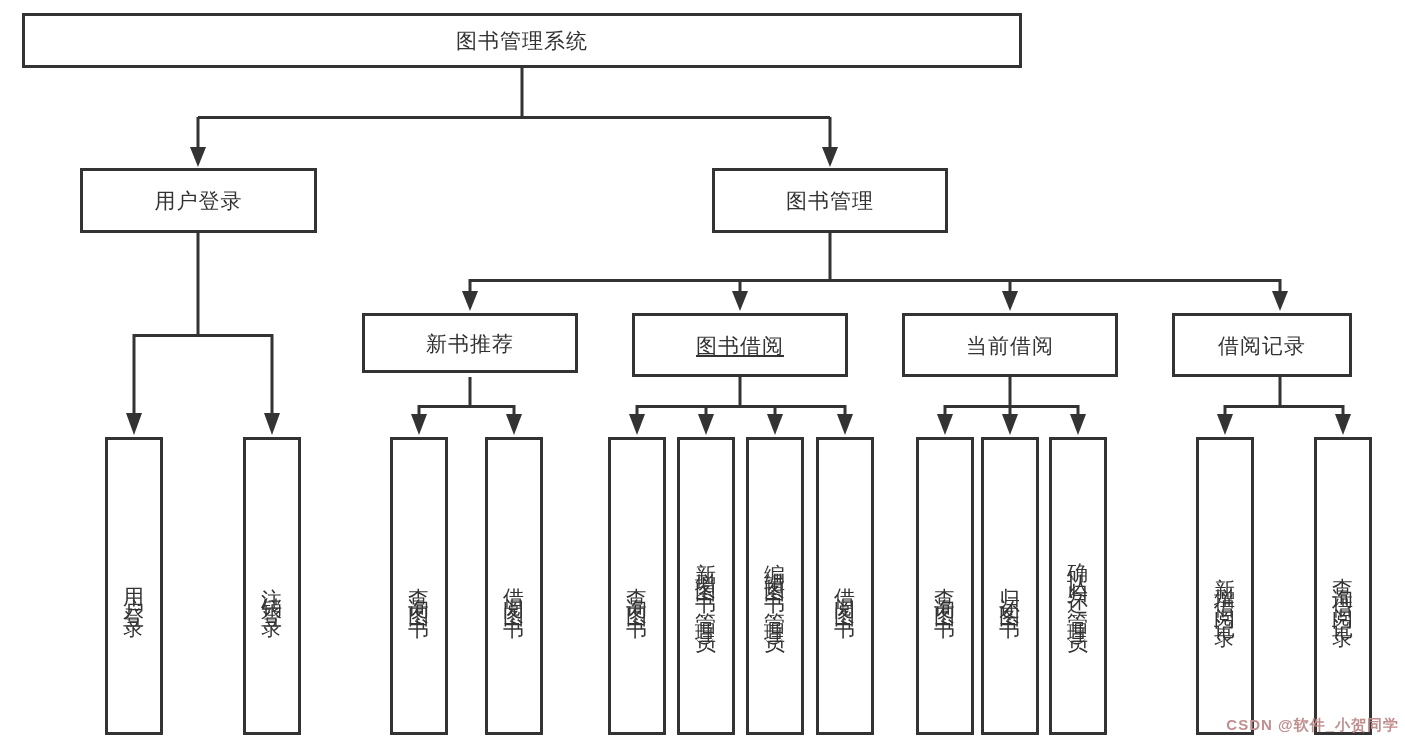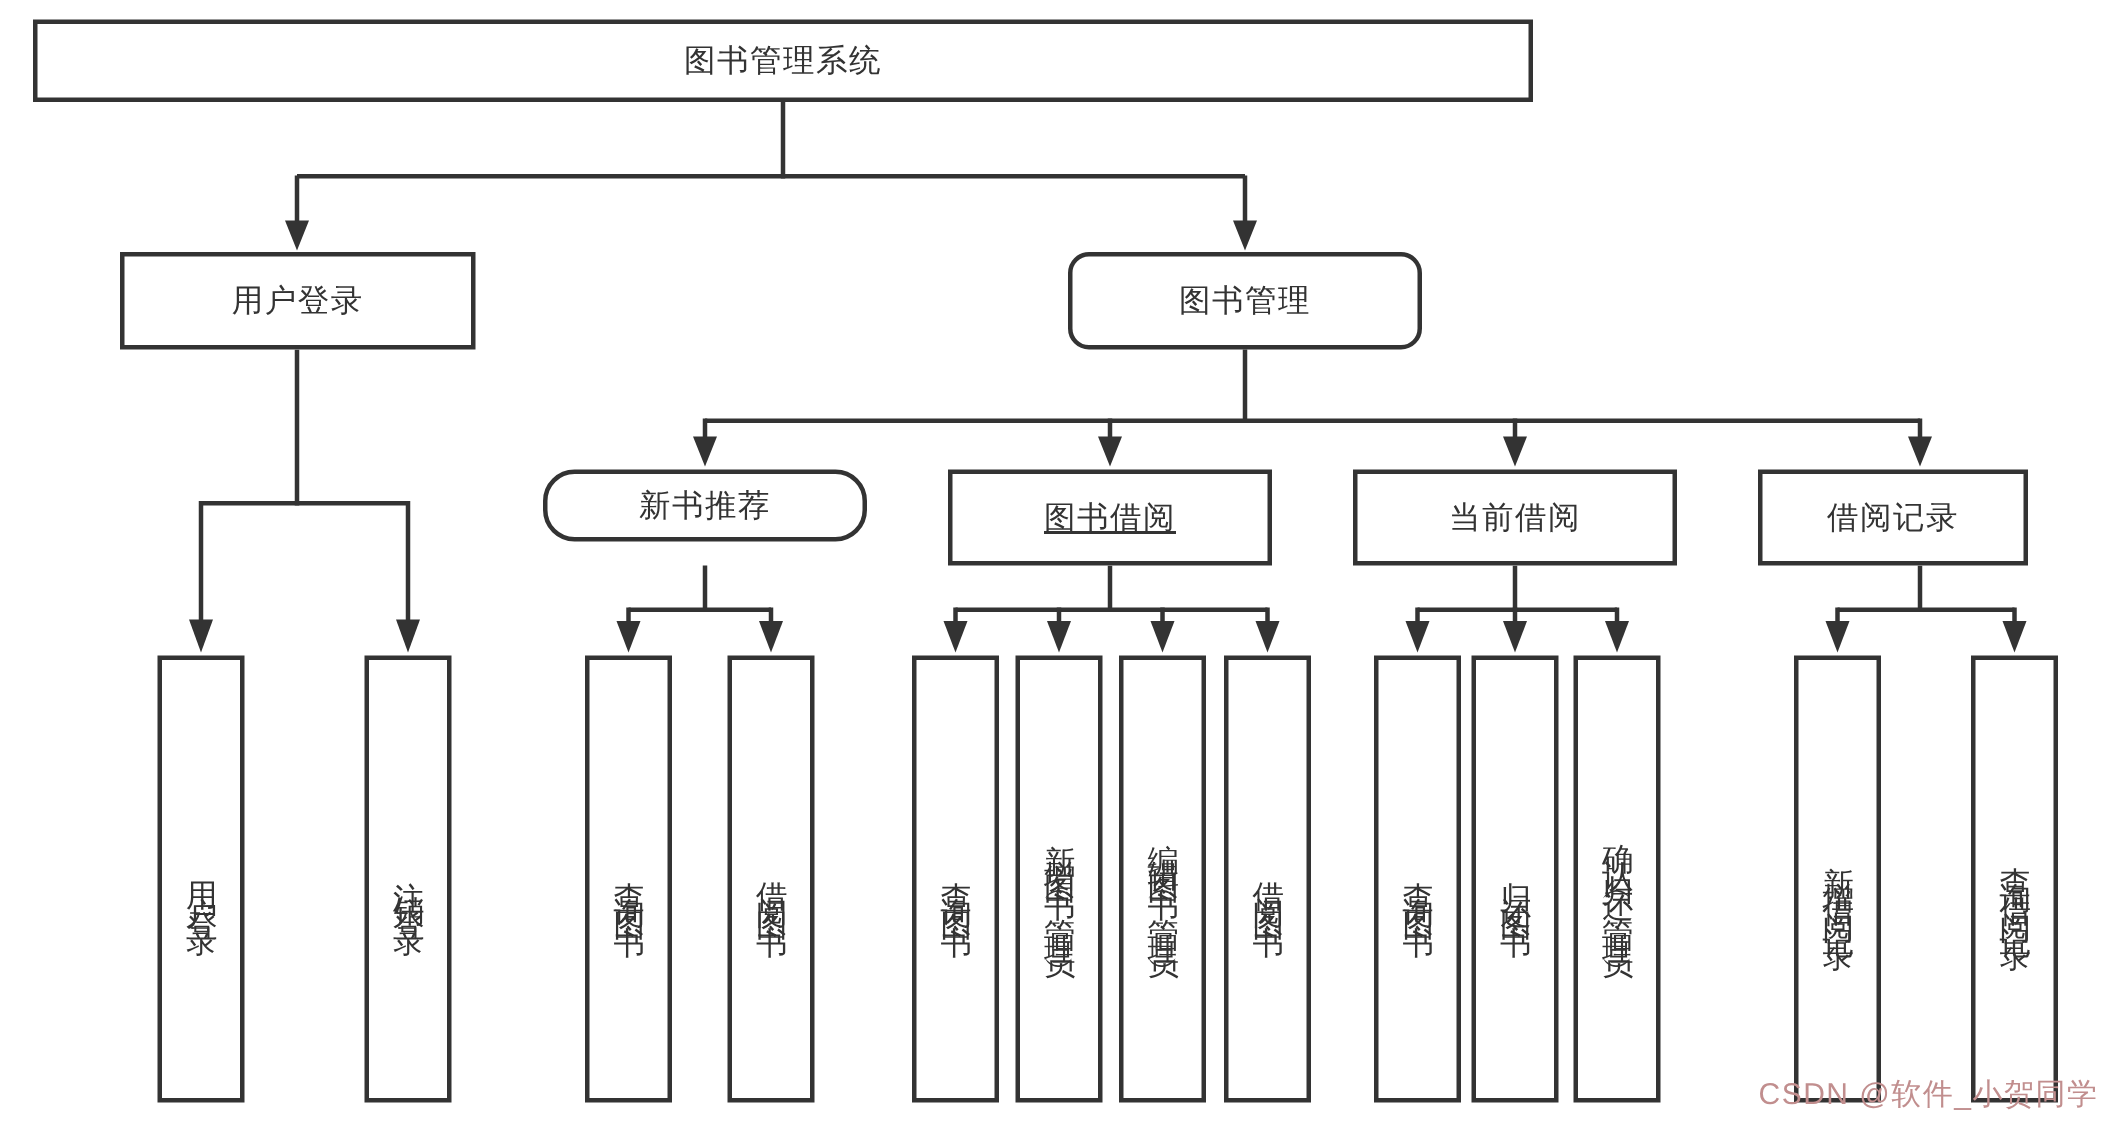--- a/index.html
+++ b/index.html
@@ -43,24 +43,25 @@
   .v-node {
     writing-mode: vertical-rl;
     letter-spacing: 10px;
     padding-top: 10px; 
   }
 
   .watermark {
     position: absolute;
     top: 716px;
     right: 6px;
-    font-size: 20px;
+    font-size: 15px;
     color: var(--watermark);
     letter-spacing: 1px;
     white-space: nowrap;
+    font-weight: bold;
   }
 </style>
 </head>
 <body>
 
 <div class="canvas">
 
   <svg class="connectors" viewBox="0 0 1405 747" xmlns="http://www.w3.org/2000/svg">
     <g style="stroke:var(--line); stroke-width:3; fill:none;">
 
@@ -130,26 +131,26 @@
       <polygon points="1070,414 1086,414 1078,435"></polygon>
 
       <polygon points="1217,414 1233,414 1225,435"></polygon>
       <polygon points="1335,414 1351,414 1343,435"></polygon>
     </g>
   </svg>
 
   <div class="node" style="left:22px; top:13px; width:1000px; height:55px;">图书管理系统</div>
 
   <div class="node" style="left:80px; top:168px; width:237px; height:65px;">用户登录</div>
-  <div class="node" style="left:712px; top:168px; width:236px; height:65px;border-radius:14px;">图书管理</div>
+  <div class="node" style="left:712px; top:168px; width:236px; height:65px;">图书管理</div>
 
   <div class="node v-node" style="left:105px; top:437px; width:58px; height:298px;">用户登录</div>
   <div class="node v-node" style="left:243px; top:437px; width:58px; height:298px;">注销登录</div>
 
-  <div class="node" style="left:362px; top:313px; width:216px; height:48px;border-radius:21px;">新书推荐</div>
+  <div class="node" style="left:362px; top:313px; width:216px; height:60px;">新书推荐</div>
   <div class="node" style="left:632px; top:313px; width:216px; height:64px;text-decoration:underline;">图书借阅</div>
   <div class="node" style="left:902px; top:313px; width:216px; height:64px;">当前借阅</div>
   <div class="node" style="left:1172px; top:313px; width:180px; height:64px;">借阅记录</div>
 
   <div class="node v-node" style="left:390px; top:437px; width:58px; height:298px;">查询图书</div>
   <div class="node v-node" style="left:485px; top:437px; width:58px; height:298px;">借阅图书</div>
 
   <div class="node v-node" style="left:608px; top:437px; width:58px; height:298px;">查询图书</div>
   <div class="node v-node" style="left:677px; top:437px; width:58px; height:298px;">新增图书（管理员）</div>
   <div class="node v-node" style="left:746px; top:437px; width:58px; height:298px;">编辑图书（管理员）</div>

